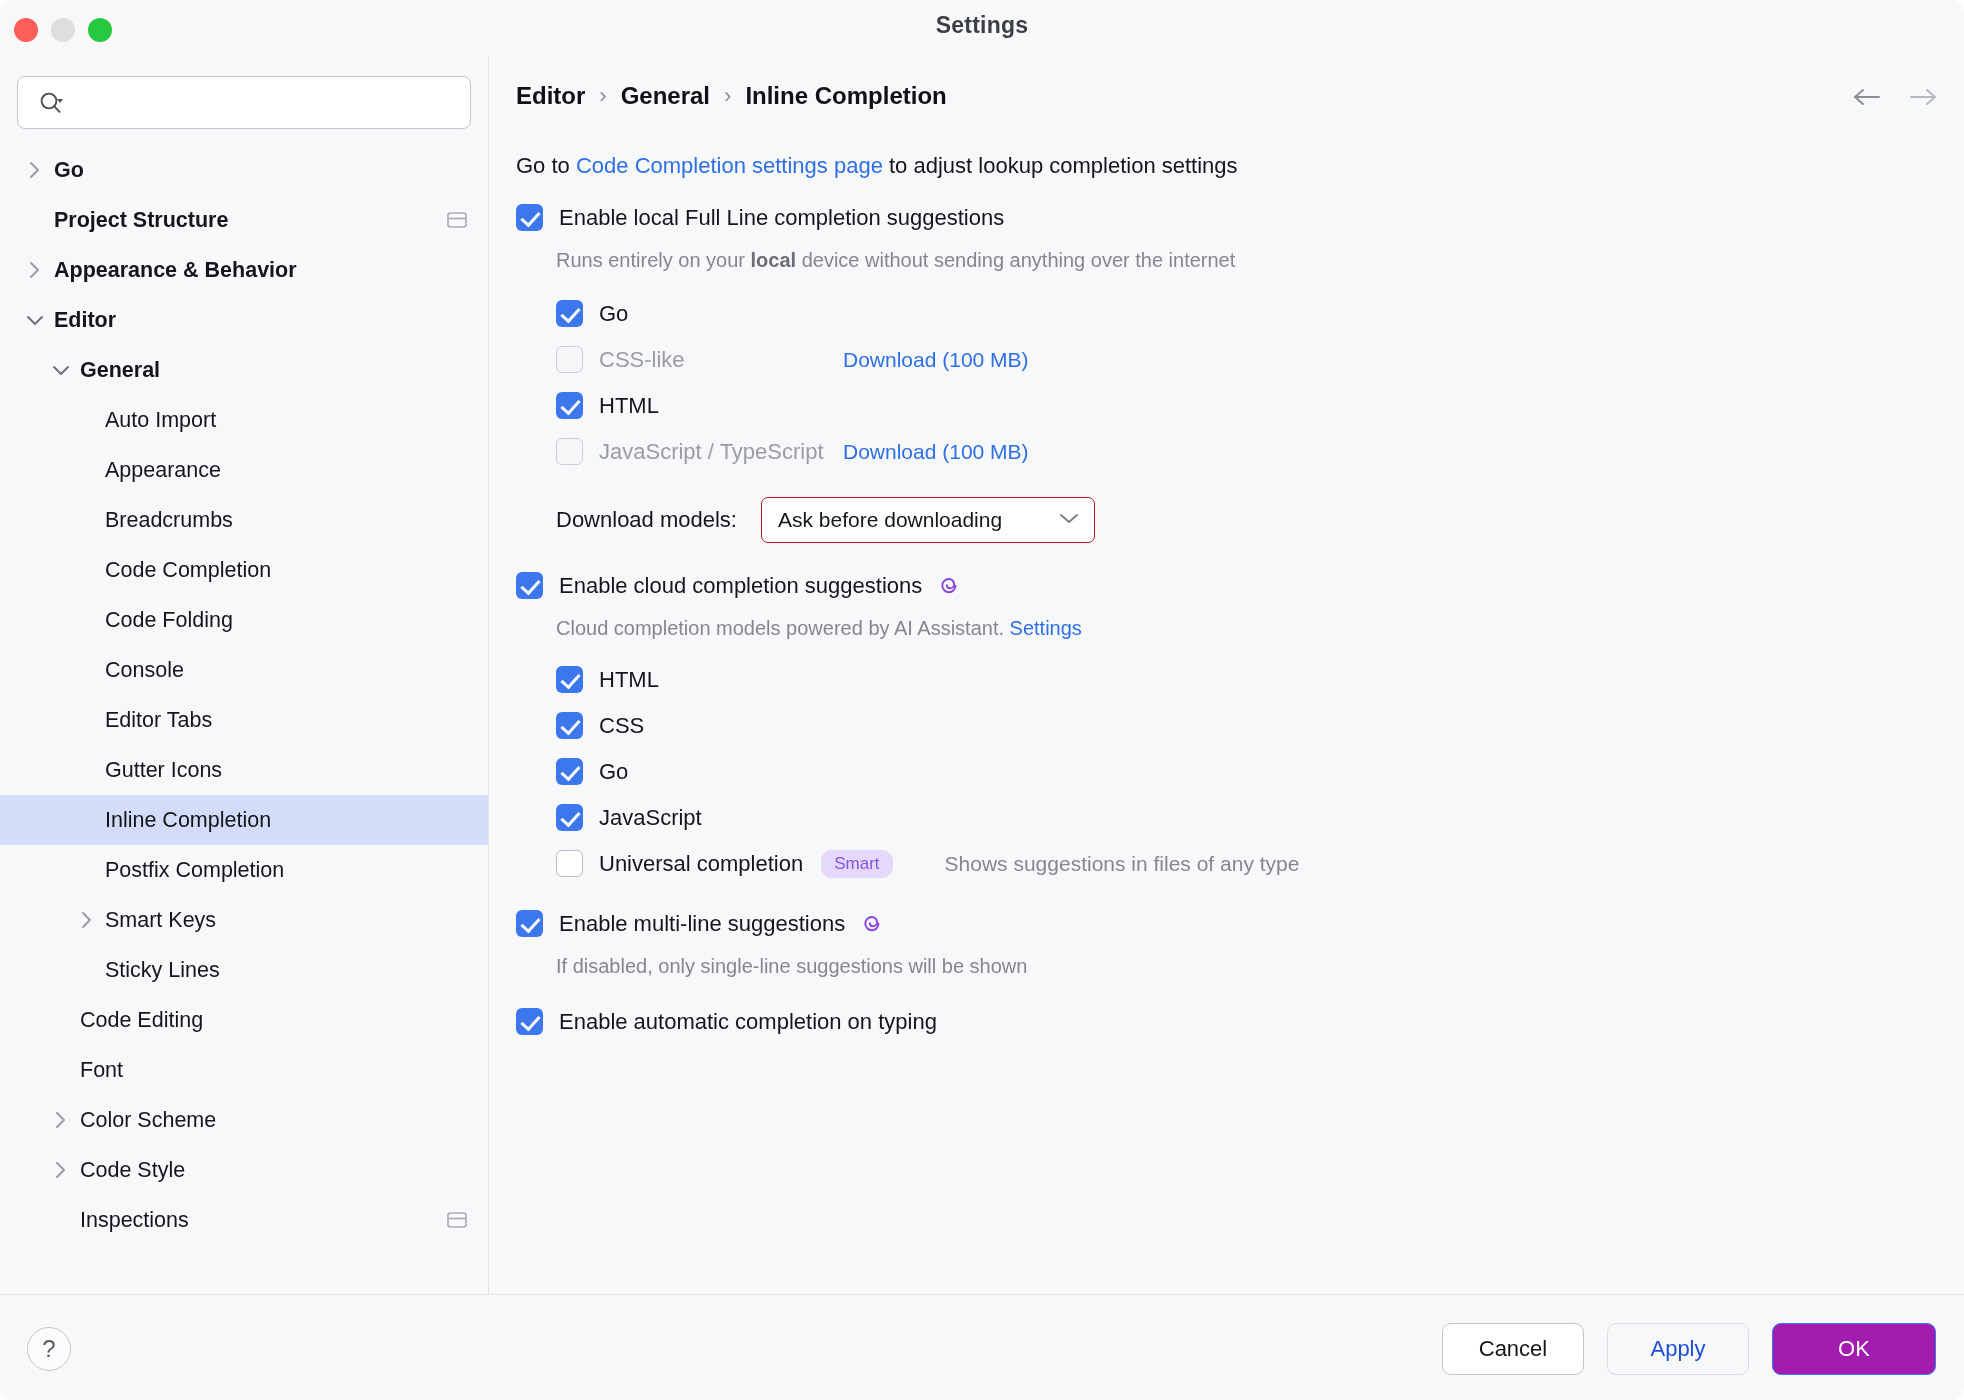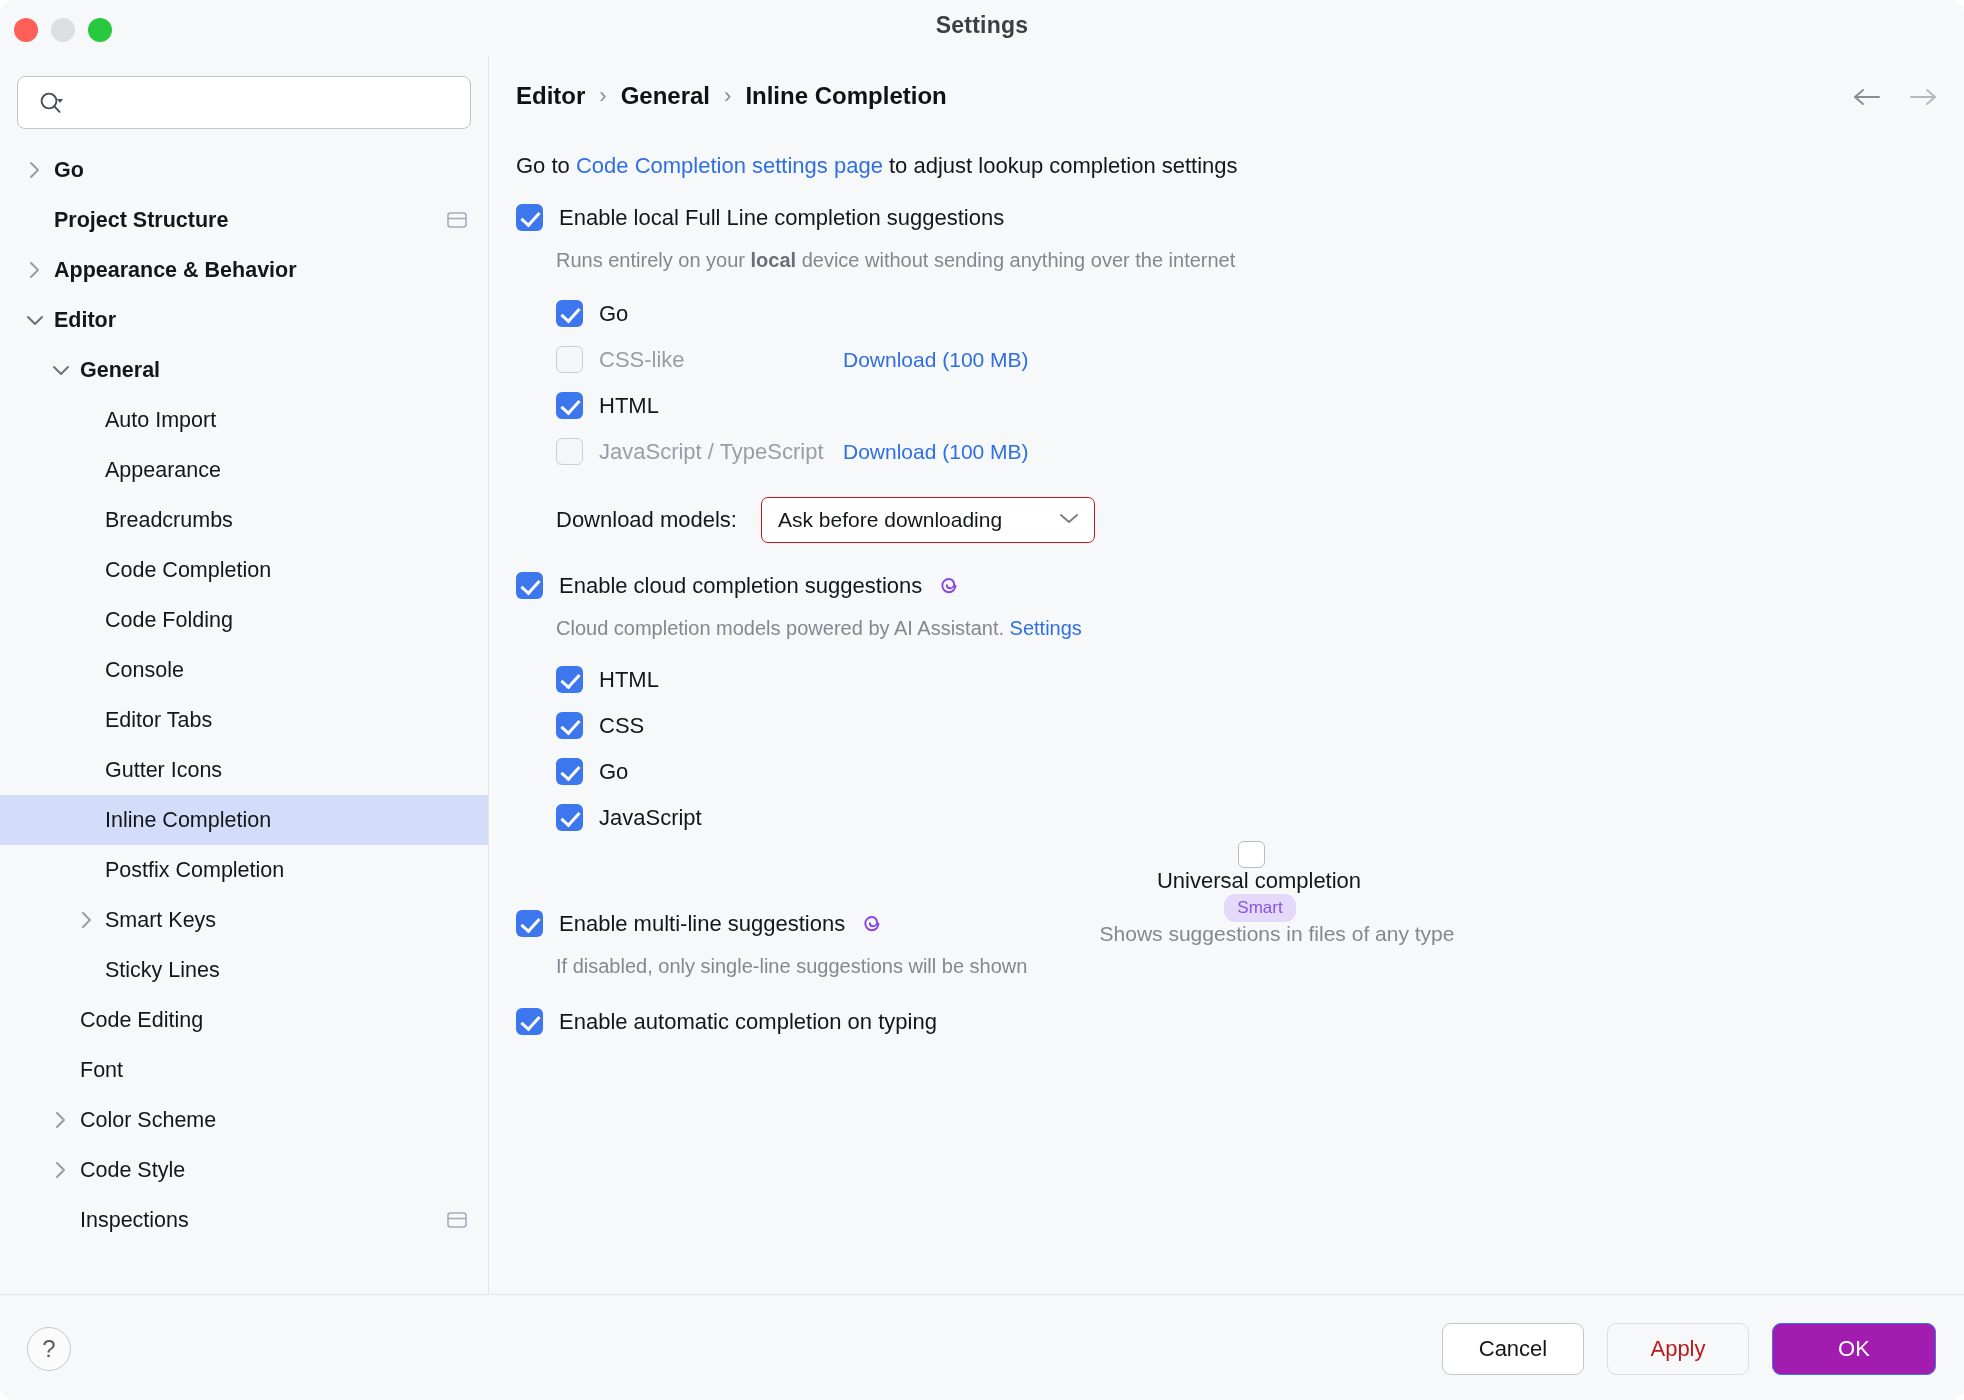--- a/index.html
+++ b/index.html
@@ -319,21 +319,21 @@
     border-radius: 9px;
     font-size: 22px;
     font-family: "Liberation Sans", sans-serif;
     display: flex;
     align-items: center;
     justify-content: center;
     cursor: pointer;
     padding: 12px 22px;
   }
   .btn.secondary { background: #ffffff; border: 1px solid #c4c6cd; color: #14161a; }
-  .btn.disabled  { background: #f7f8fa; border: 1px solid #dcdee3; color: #b91c1c; }
+  .btn.disabled  { background: #f7f8fa; border: 1px solid #dcdee3; color: #1d4ed8; }
   .btn.primary   { background: #a21caf; border: 1px solid #3c77ed; color: #ffffff; min-width: 164px; }
 </style>
 </head>
 <body>
 
 <div id="window">
 
   <div id="titlebar">
     <div id="traffic">
       <div class="light red"></div>
@@ -570,21 +570,21 @@
           <div class="row lang-row sub-indent">
             <span class="chk on"></span>
             <span class="chk-label">Go</span>
           </div>
           <div class="row lang-row sub-indent">
             <span class="chk on"></span>
             <span class="chk-label">JavaScript</span>
           </div>
         </div>
 
-      <div class="row sub-indent" style="height:46px;flex-direction:column;">
+      <div class="row sub-indent" style="height:46px;">
         <span class="chk off"></span>
         <span class="chk-label">Universal completion</span>
         <span class="beta-badge">Smart</span>
         <span class="inline-hint">Shows suggestions in files of any type</span>
       </div>
 
       <div class="row" style="margin-top:22px;">
         <span class="chk on"></span>
         <span class="chk-label">Enable multi-line suggestions</span>
         <span class="ai-icon">

